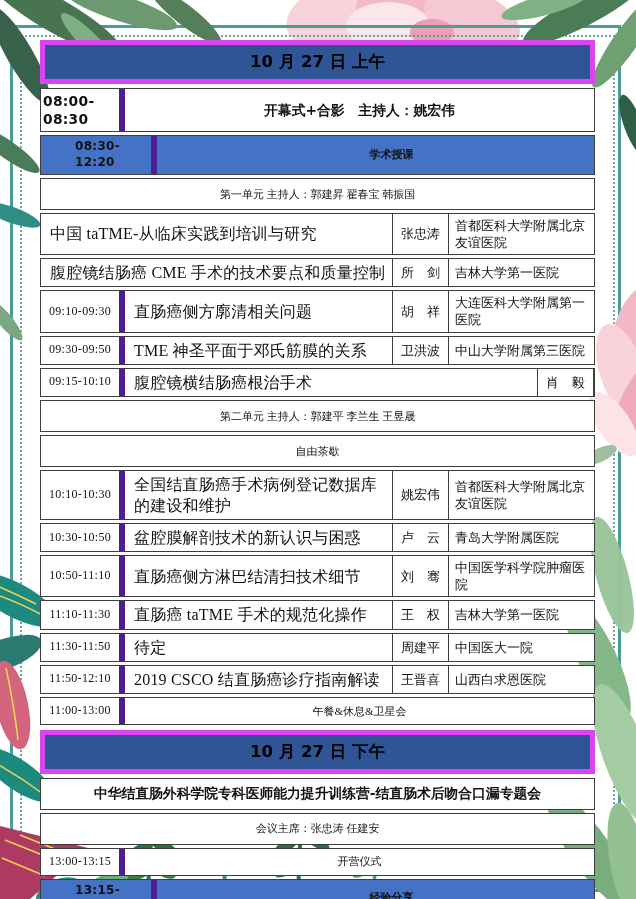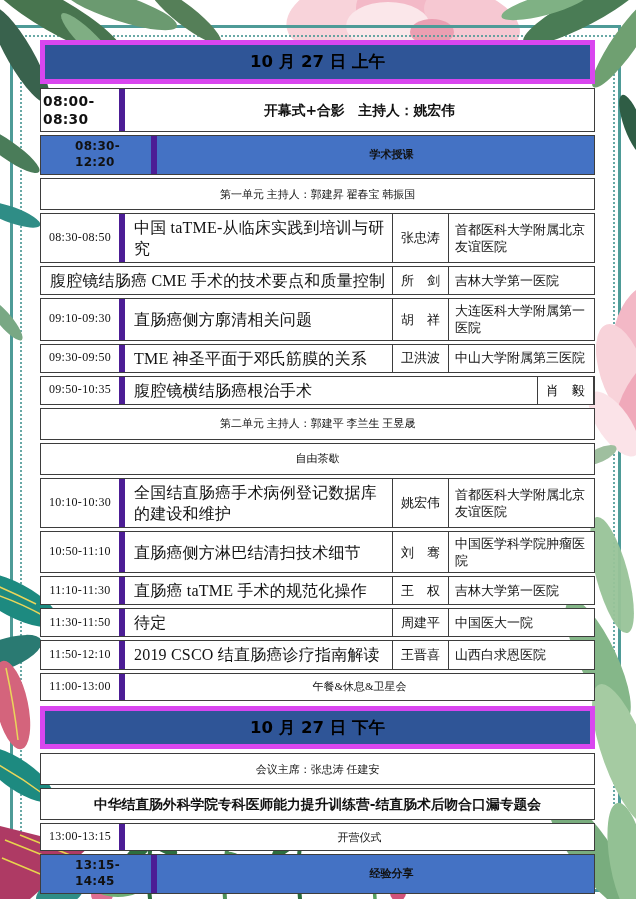--- a/index.html
+++ b/index.html
@@ -143,21 +143,20 @@
         <div class="cell wide">开幕式+合影　主持人：姚宏伟</div>
       </div>
       <div class="row blue">
         <div class="cell time">08:30-12:20</div>
         <div class="cell wide">学术授课</div>
       </div>
       <div class="row fullrow">
         <div class="cell wide">第一单元 主持人：郭建昇 翟春宝 韩振国</div>
       </div>
       <div class="row">
-        <div class="cell time">08:30-08:50</div>
         <div class="cell title">中国 taTME-从临床实践到培训与研究</div>
         <div class="cell speaker">张忠涛</div>
         <div class="cell org">首都医科大学附属北京友谊医院</div>
       </div>
       <div class="row">
         <div class="cell title">腹腔镜结肠癌 CME 手术的技术要点和质量控制</div>
         <div class="cell speaker">所　剑</div>
         <div class="cell org">吉林大学第一医院</div>
       </div>
       <div class="row">
@@ -166,37 +165,43 @@
         <div class="cell speaker">胡　祥</div>
         <div class="cell org">大连医科大学附属第一医院</div>
       </div>
       <div class="row">
         <div class="cell time">09:30-09:50</div>
         <div class="cell title">TME 神圣平面于邓氏筋膜的关系</div>
         <div class="cell speaker">卫洪波</div>
         <div class="cell org">中山大学附属第三医院</div>
       </div>
       <div class="row">
-        <div class="cell time">09:50-10:35</div>
+        <div class="cell time">09:15-10:10</div>
         <div class="cell title">腹腔镜横结肠癌根治手术</div>
         <div class="cell speaker">肖　毅</div>
       </div>
       <div class="row fullrow">
         <div class="cell wide">第二单元 主持人：郭建平 李兰生 王昱晟</div>
       </div>
       <div class="row fullrow">
         <div class="cell wide">自由茶歇</div>
       </div>
       <div class="row">
         <div class="cell time">10:10-10:30</div>
         <div class="cell title">全国结直肠癌手术病例登记数据库的建设和维护</div>
         <div class="cell speaker">姚宏伟</div>
         <div class="cell org">首都医科大学附属北京友谊医院</div>
       </div>
       <div class="row">
+        <div class="cell time">10:30-10:50</div>
+        <div class="cell title">盆腔膜解剖技术的新认识与困惑</div>
+        <div class="cell speaker">卢　云</div>
+        <div class="cell org">青岛大学附属医院</div>
+      </div>
+      <div class="row">
         <div class="cell time">10:50-11:10</div>
         <div class="cell title">直肠癌侧方淋巴结清扫技术细节</div>
         <div class="cell speaker">刘　骞</div>
         <div class="cell org">中国医学科学院肿瘤医院</div>
       </div>
       <div class="row">
         <div class="cell time">11:10-11:30</div>
         <div class="cell title">直肠癌 taTME 手术的规范化操作</div>
         <div class="cell speaker">王　权</div>
         <div class="cell org">吉林大学第一医院</div>
@@ -213,25 +218,25 @@
         <div class="cell speaker">王晋喜</div>
         <div class="cell org">山西白求恩医院</div>
       </div>
       <div class="row">
         <div class="cell time">11:00-13:00</div>
         <div class="cell wide">午餐&amp;休息&amp;卫星会</div>
       </div>
     </div>
     <div class="section">
       <div class="section-header">10 月 27 日 下午</div>
-      <div class="row fullrow">
-        <div class="cell wide">会议主席：张忠涛 任建安</div>
-      </div>
       <div class="row fullrow boldrow">
         <div class="cell wide">中华结直肠外科学院专科医师能力提升训练营-结直肠术后吻合口漏专题会</div>
+      </div>
+      <div class="row fullrow">
+        <div class="cell wide">会议主席：张忠涛 任建安</div>
       </div>
       <div class="row">
         <div class="cell time">13:00-13:15</div>
         <div class="cell wide">开营仪式</div>
       </div>
       <div class="row blue">
         <div class="cell time">13:15-14:45</div>
         <div class="cell wide">经验分享</div>
       </div>
     </div>

